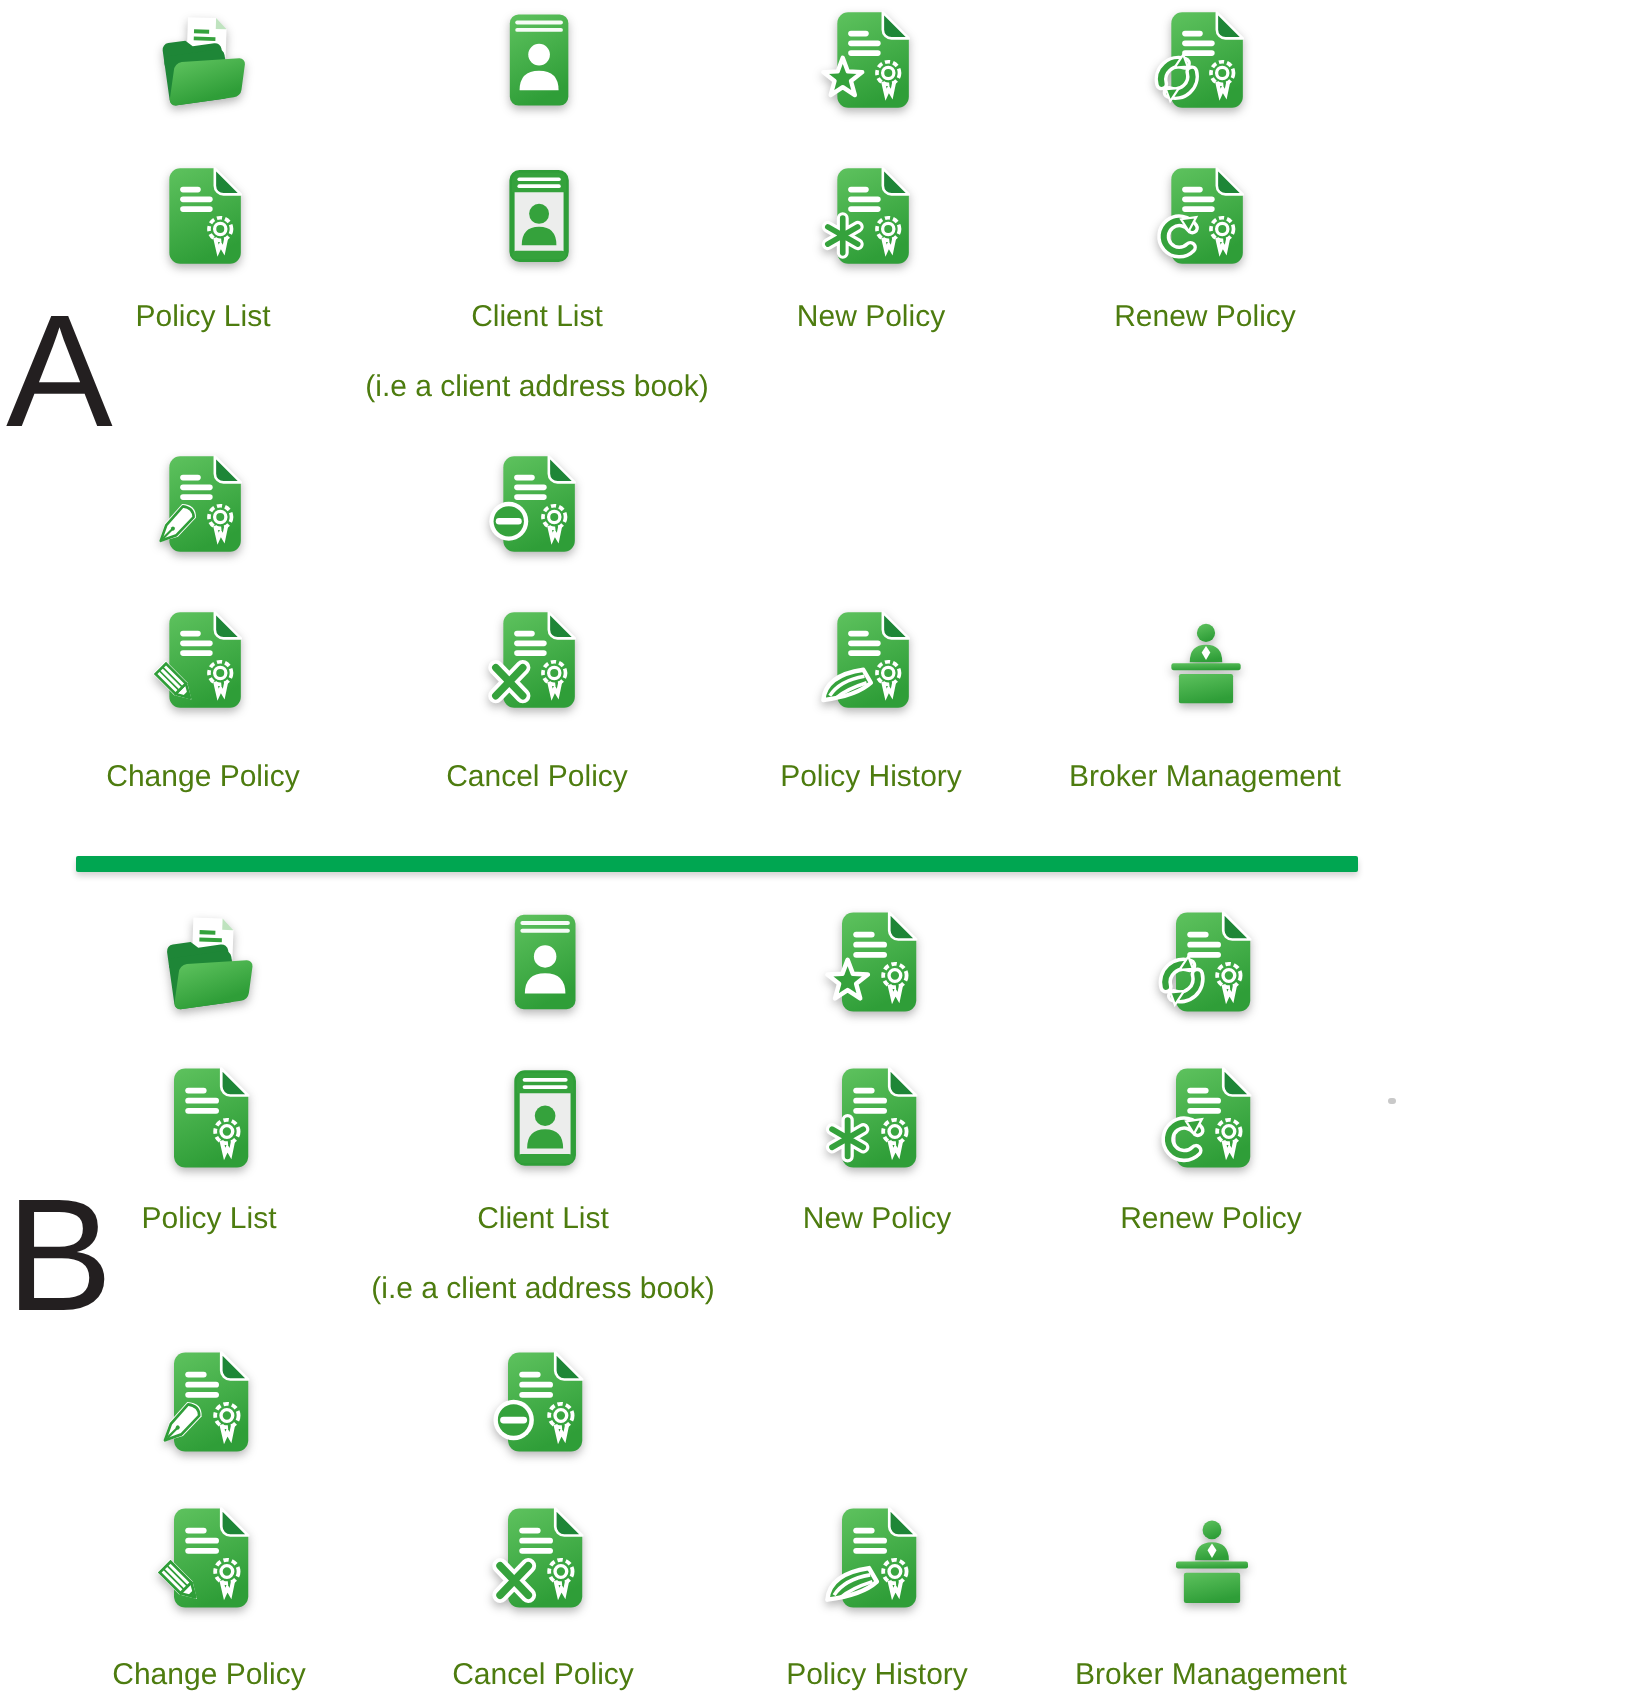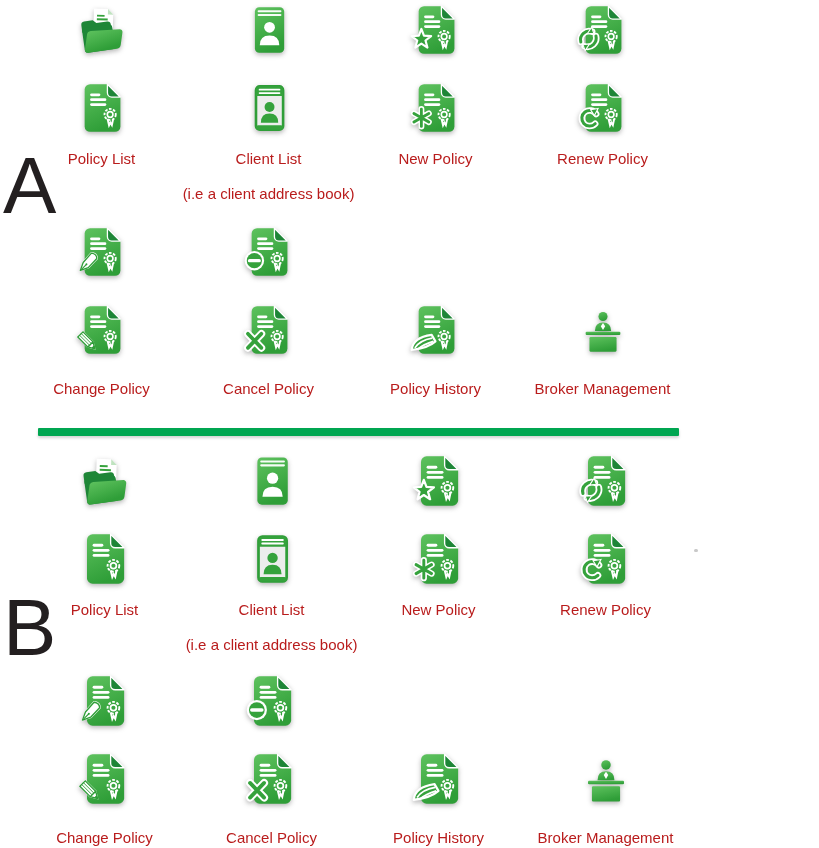--- a/index.html
+++ b/index.html
@@ -18,21 +18,21 @@
   .row{position:absolute;display:flex;}
   .rowA1{left:18px;top:2px;}
   .rowA2{left:18px;top:224px;}
   .rowB1{left:21px;top:453px;}
   .rowB2{left:21px;top:673px;}
   .cell{width:167px;display:flex;flex-direction:column;align-items:center;}
   .slot{height:56px;display:flex;align-items:center;justify-content:center;}
   .s1{margin-bottom:21px;}
   .s2{height:58px;}
   .lbl{
-    margin-top:12px;font-size:15px;color:#b91c1c;text-align:center;
+    margin-top:12px;font-size:15px;color:#4d7c0f;text-align:center;
     line-height:19px;white-space:nowrap;
   }
   .sub{margin-top:16px;}
   .row2 .lbl{margin-top:20px;}
   .icon{width:52px;height:52px;filter:drop-shadow(0 2px 2.5px rgba(90,90,90,.45));}
   .secB .icon{width:54px;height:54px;}
   #divider{
     position:absolute;left:38px;top:428px;width:641px;height:8px;
     background:#00a651;border-radius:1px;
     box-shadow:0 2px 3px rgba(0,0,0,.18);

